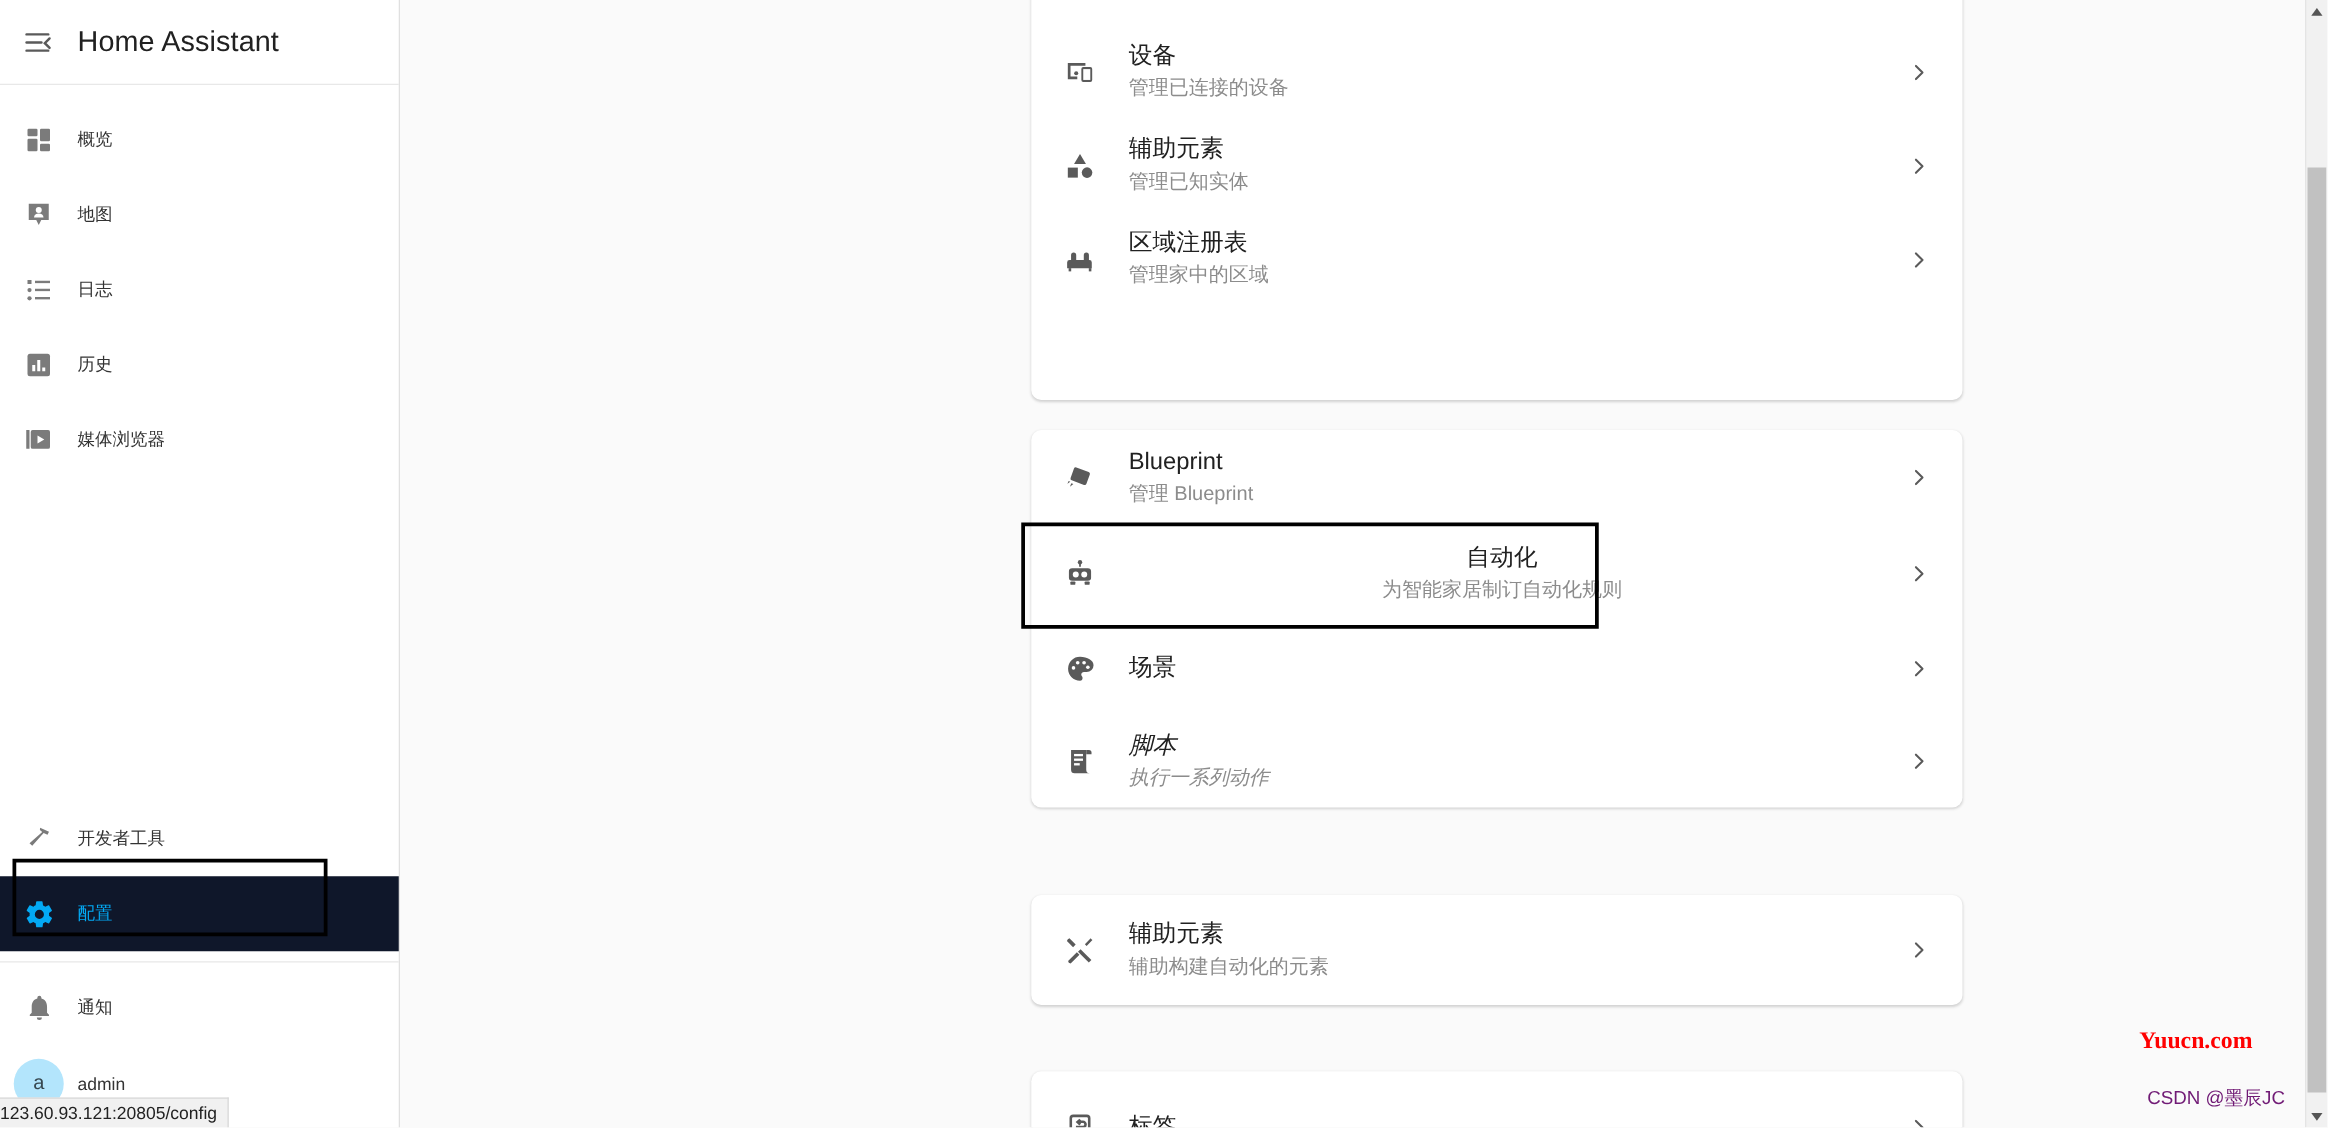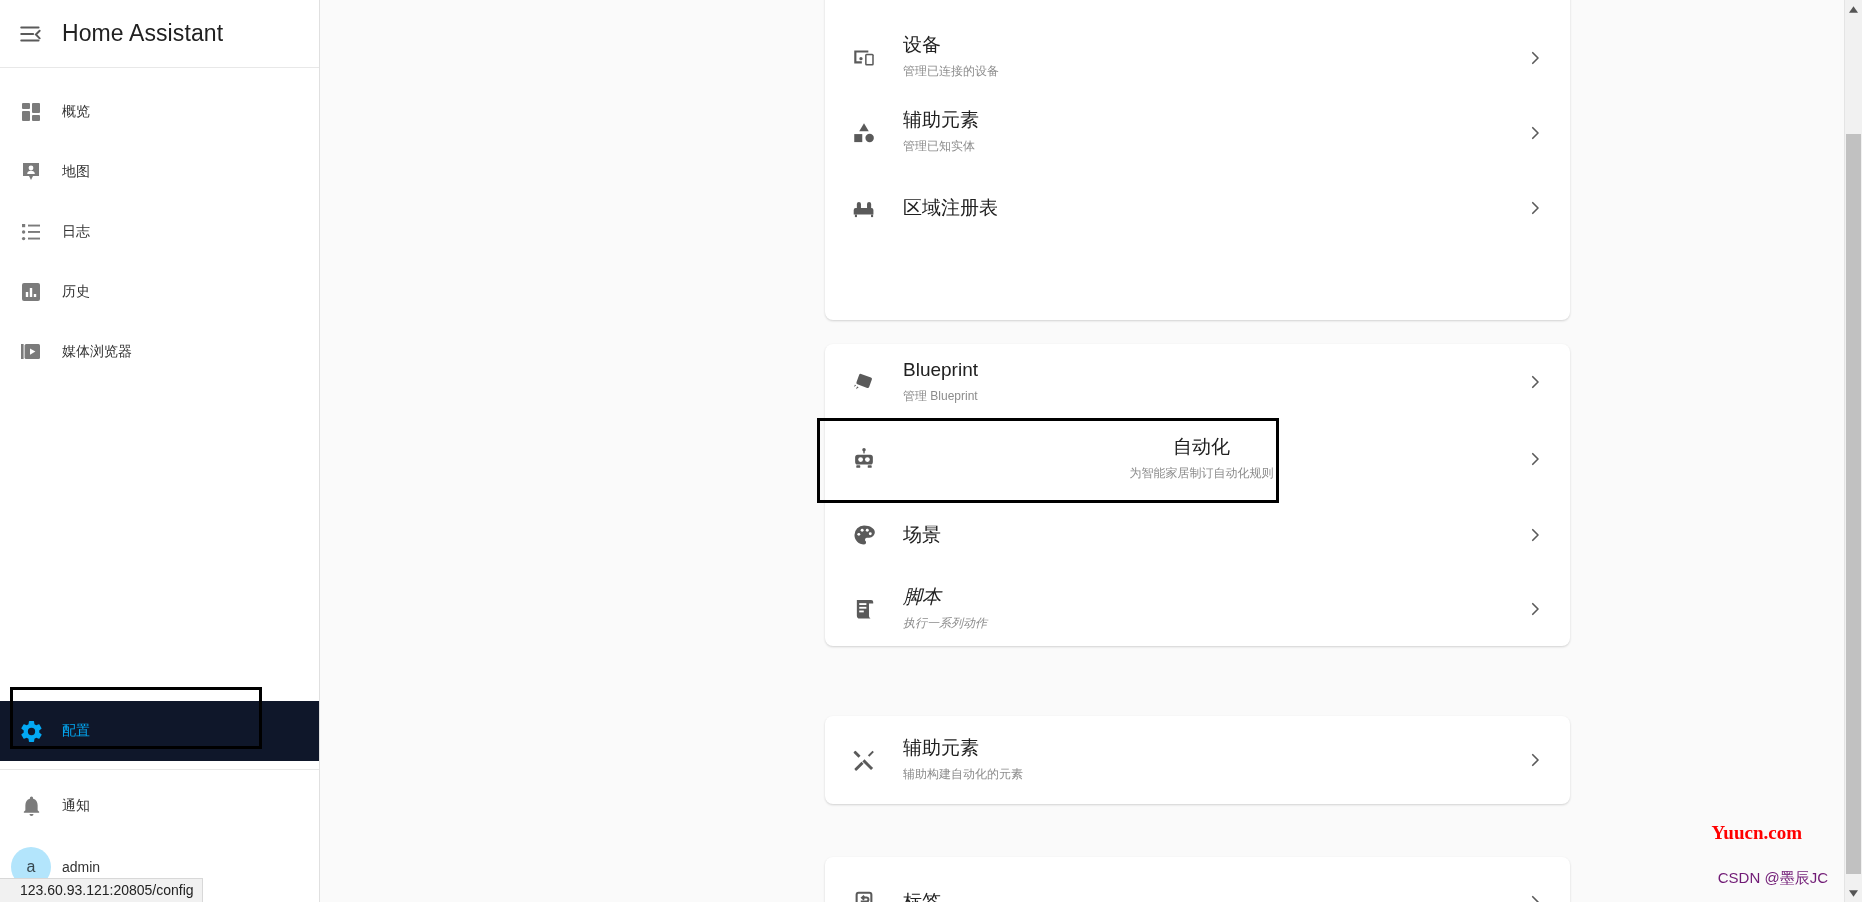--- a/index.html
+++ b/index.html
@@ -56,21 +56,21 @@
     width:40px; height:40px; border-radius:50%;
     background:#b3e5fc; color:#37474f; font-size:16px;
     display:flex; align-items:center; justify-content:center;
   }
   #user-row { height:62px; }
 
   
   #status-url {
     position:absolute; left:0; bottom:0; z-index:40;
     background:#f1f1f1; color:#222; font-size:14px;
-    padding:3px 8px 4px 20px; border-top:1px solid #d8d8d8;
+    padding:3px 8px 4px 0; border-top:1px solid #d8d8d8;
     border-right:1px solid #d8d8d8; white-space:nowrap;
   }
 
   
   #content {
     flex:1 1 auto; height:902px; position:relative;
     background:#fafafa; overflow:hidden;
   }
   #content-inner {
     position:absolute; left:0; top:0; width:1518px; height:902px;
@@ -83,21 +83,21 @@
   .row {
     display:flex; align-items:center; height:75px; cursor:pointer;
     padding:0 0 0 0; position:relative;
   }
   .row-icon {
     width:78px; min-width:78px; display:flex; align-items:center;
     justify-content:center; color:#5a5a5a;
   }
   .row-text { flex:1 1 auto; }
   .row-title { font-size:19px; color:#212121; line-height:26px; }
-  .row-sub { font-size:12px; color:#8c8c8c; line-height:24px; margin-top:1px; }
+  .row-sub { font-size:16px; color:#8c8c8c; line-height:24px; margin-top:1px; }
   .row-chevron {
     width:70px; min-width:70px; display:flex; align-items:center;
     justify-content:center; color:#5a5a5a;
   }
   .row-focus-ring {
     position:absolute; left:-8px; top:-2px; width:462px; height:85px;
     border:3px solid #000; pointer-events:none; z-index:5;
   }
 
   
@@ -207,20 +207,28 @@
           </svg>
         </span>
         <span class="nav-label">媒体浏览器</span>
       </div>
     </div>
 
     <div class="nav-spacer"></div>
 
     <div id="nav-bottom">
 
+      <div class="nav-item">
+        <span class="nav-icon">
+          <svg width="24" height="24" viewBox="0 0 24 24" fill="currentColor">
+            <path d="M13.1 3.2l7.1 3.1-1.2 2.4-3.1-1.3-9.1 10.2-2.2-2 10.2-9.1-1.9-1.6z"></path>
+          </svg>
+        </span>
+        <span class="nav-label">开发者工具</span>
+      </div>
 
       <div id="config-wrap">
         <div class="nav-item selected">
           <span class="nav-icon">
             <svg width="25" height="25" viewBox="0 0 24 24" fill="currentColor">
               <path d="M19.4 13c.04-.33.06-.66.06-1s-.02-.67-.07-1l2.1-1.6c.19-.15.24-.42.12-.64l-2-3.46c-.12-.22-.39-.3-.61-.22l-2.49 1c-.52-.4-1.06-.73-1.69-.98l-.37-2.65A.5.5 0 0014 2h-4a.5.5 0 00-.49.42l-.38 2.65c-.61.25-1.17.59-1.69.98l-2.49-1a.5.5 0 00-.61.22l-2 3.46c-.13.22-.07.49.12.64L4.57 11c-.05.33-.08.67-.08 1s.02.67.07 1l-2.11 1.6c-.19.15-.24.42-.12.64l2 3.46c.12.22.39.3.61.22l2.49-1c.52.4 1.06.73 1.69.98l.38 2.65c.03.24.24.42.49.42h4c.25 0 .46-.18.49-.42l.38-2.65c.61-.25 1.17-.59 1.69-.98l2.49 1c.22.08.49 0 .61-.22l2-3.46a.5.5 0 00-.12-.64L19.4 13zM12 15.5A3.5 3.5 0 1115.5 12 3.5 3.5 0 0112 15.5z"></path>
             </svg>
           </span>
           <span class="nav-label">配置</span>
         </div>
@@ -302,20 +310,21 @@
         <div class="row">
           <span class="row-icon">
             <svg width="26" height="26" viewBox="0 0 24 24" fill="currentColor">
               <path d="M5.4 8.4a1.9 1.9 0 013.8 0V12h5.6V8.4a1.9 1.9 0 013.8 0V12h.3a1.8 1.8 0 011.8 1.8V18H2.5v-4.2A1.8 1.8 0 014.3 12h1.1z"></path>
               <rect x="3.6" y="18" width="1.9" height="2.4"></rect>
               <rect x="18.5" y="18" width="1.9" height="2.4"></rect>
             </svg>
           </span>
           <span class="row-text">
             <div class="row-title">区域注册表</div>
+            <div class="row-sub">管理家中的区域</div>
           </span>
           <span class="row-chevron">
             <svg width="18" height="18" viewBox="0 0 24 24" fill="none" stroke="currentColor" stroke-width="2.2" stroke-linecap="round" stroke-linejoin="round">
               <polyline points="9,5 16,12 9,19"></polyline>
             </svg>
           </span>
         </div>
       </div>
 
       <div class="card" style="top:344px; height:302px;">

